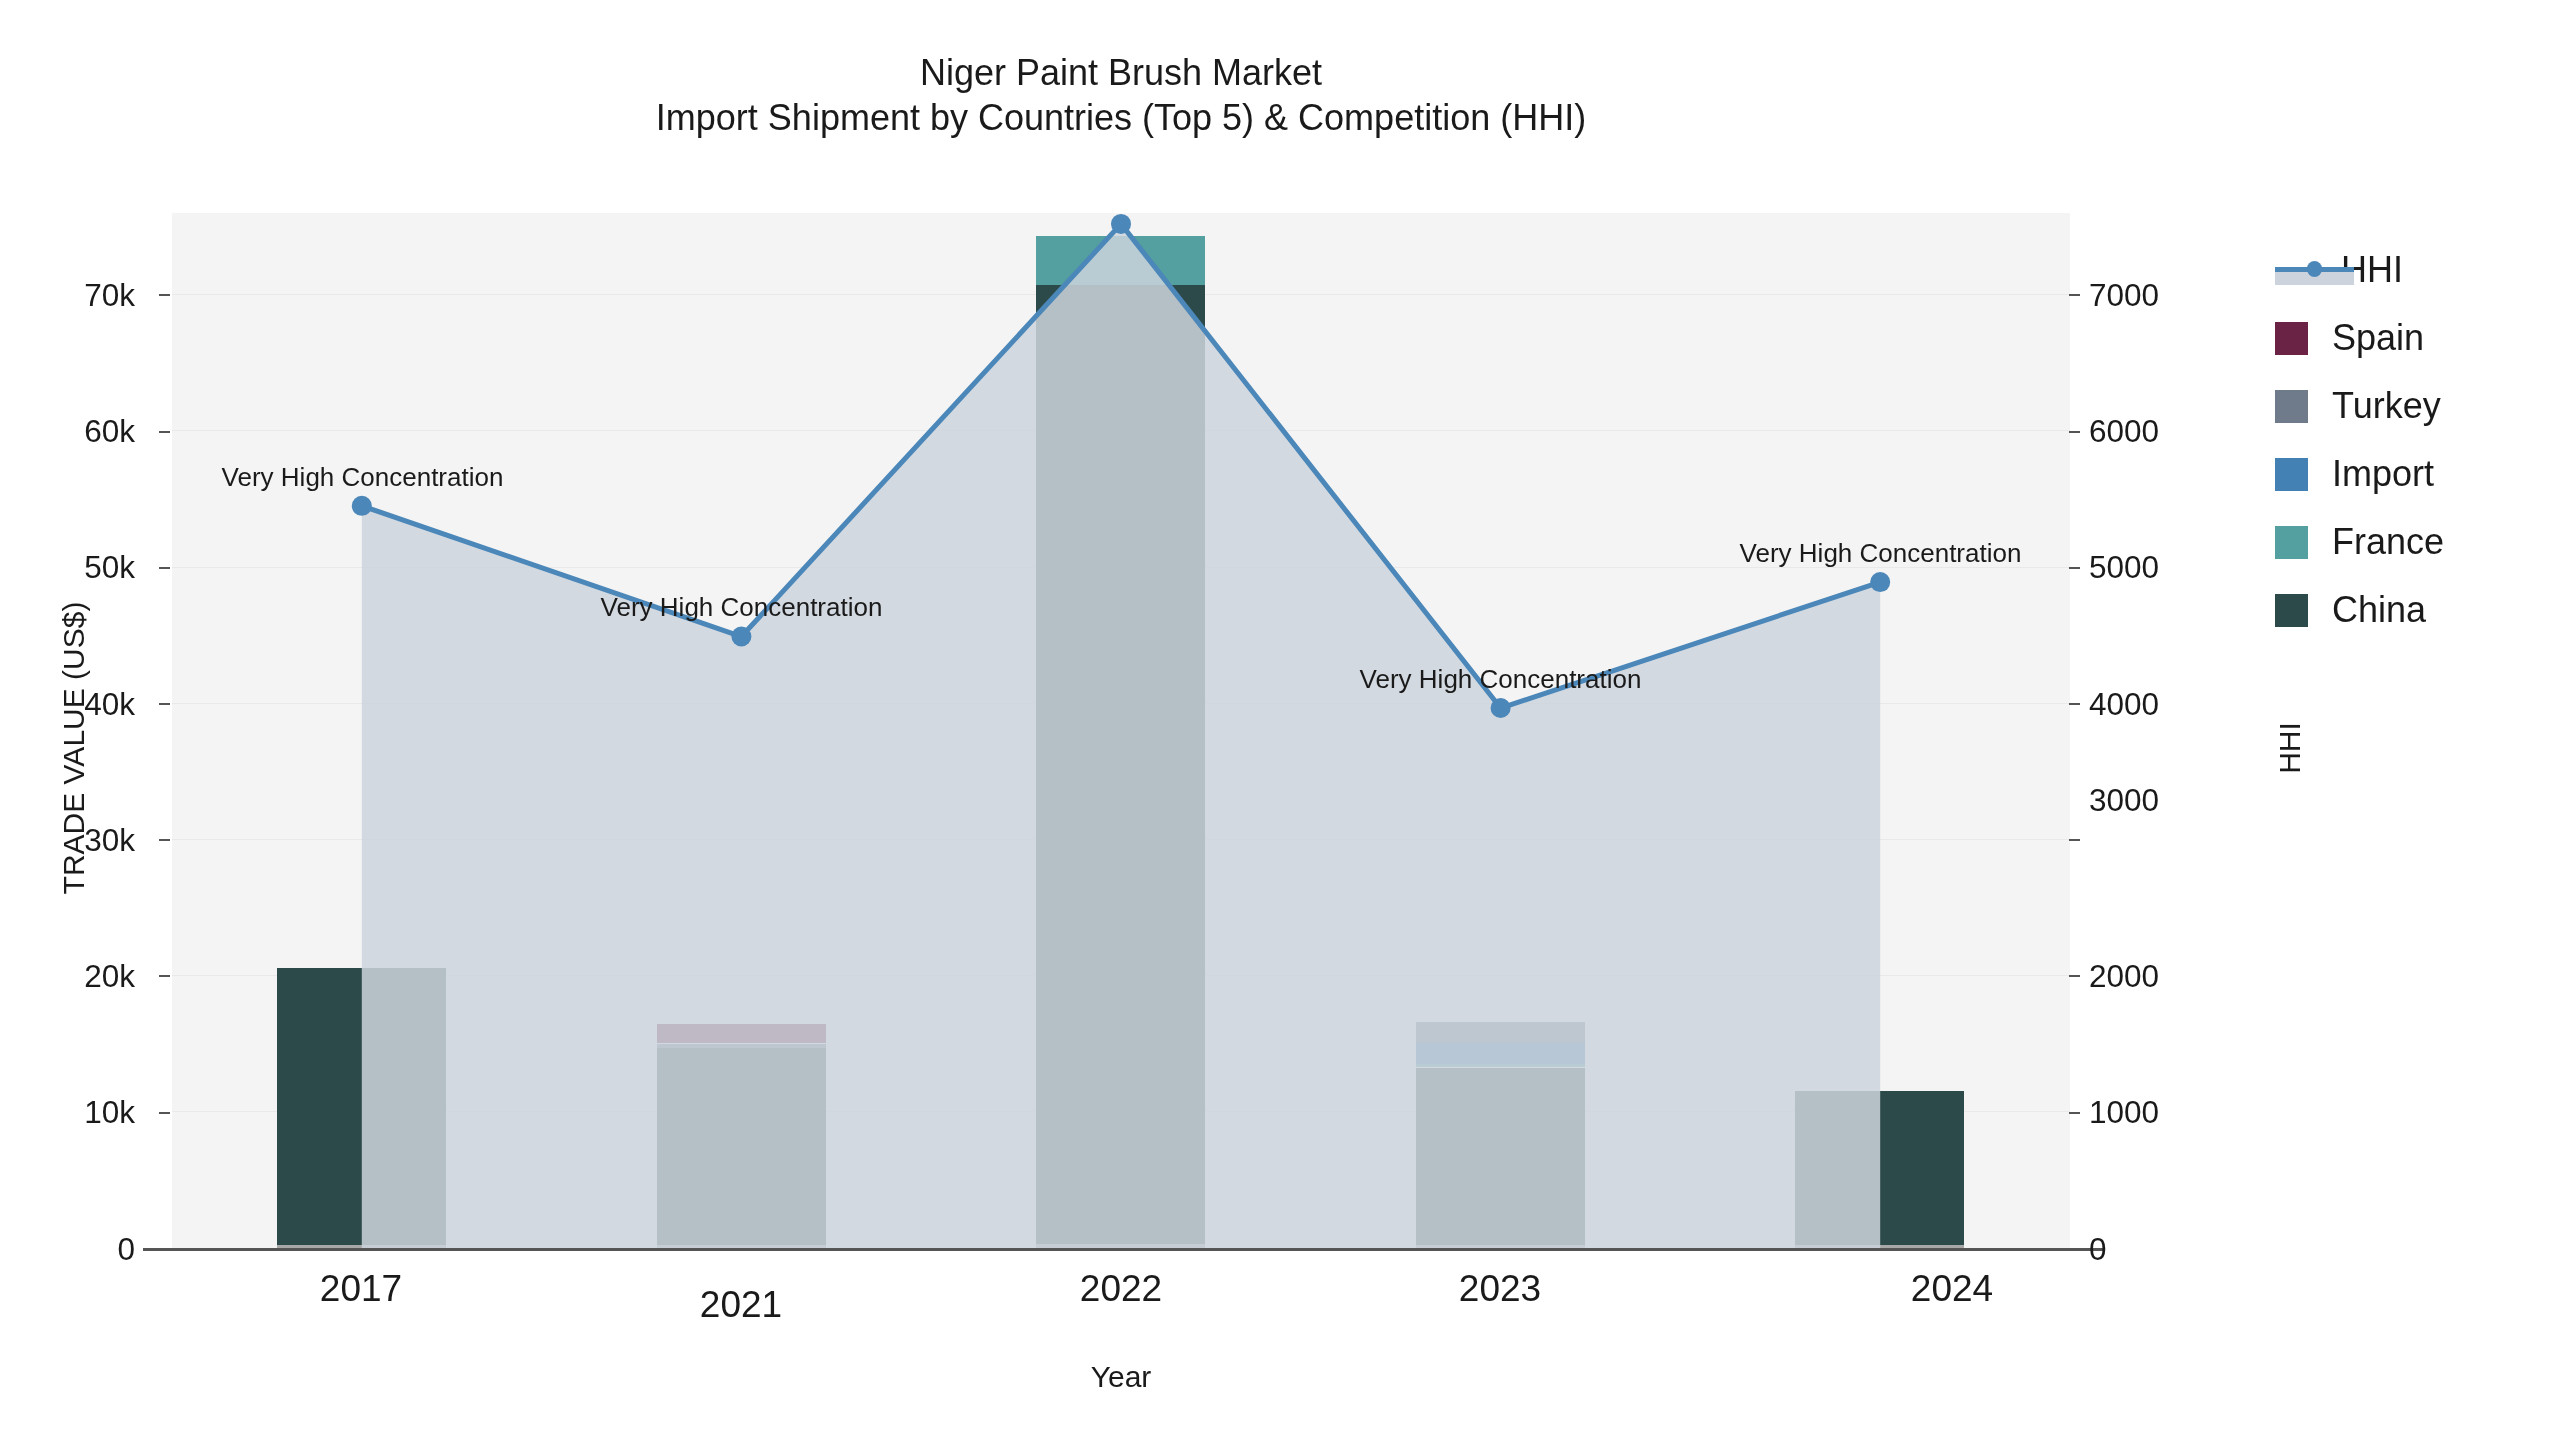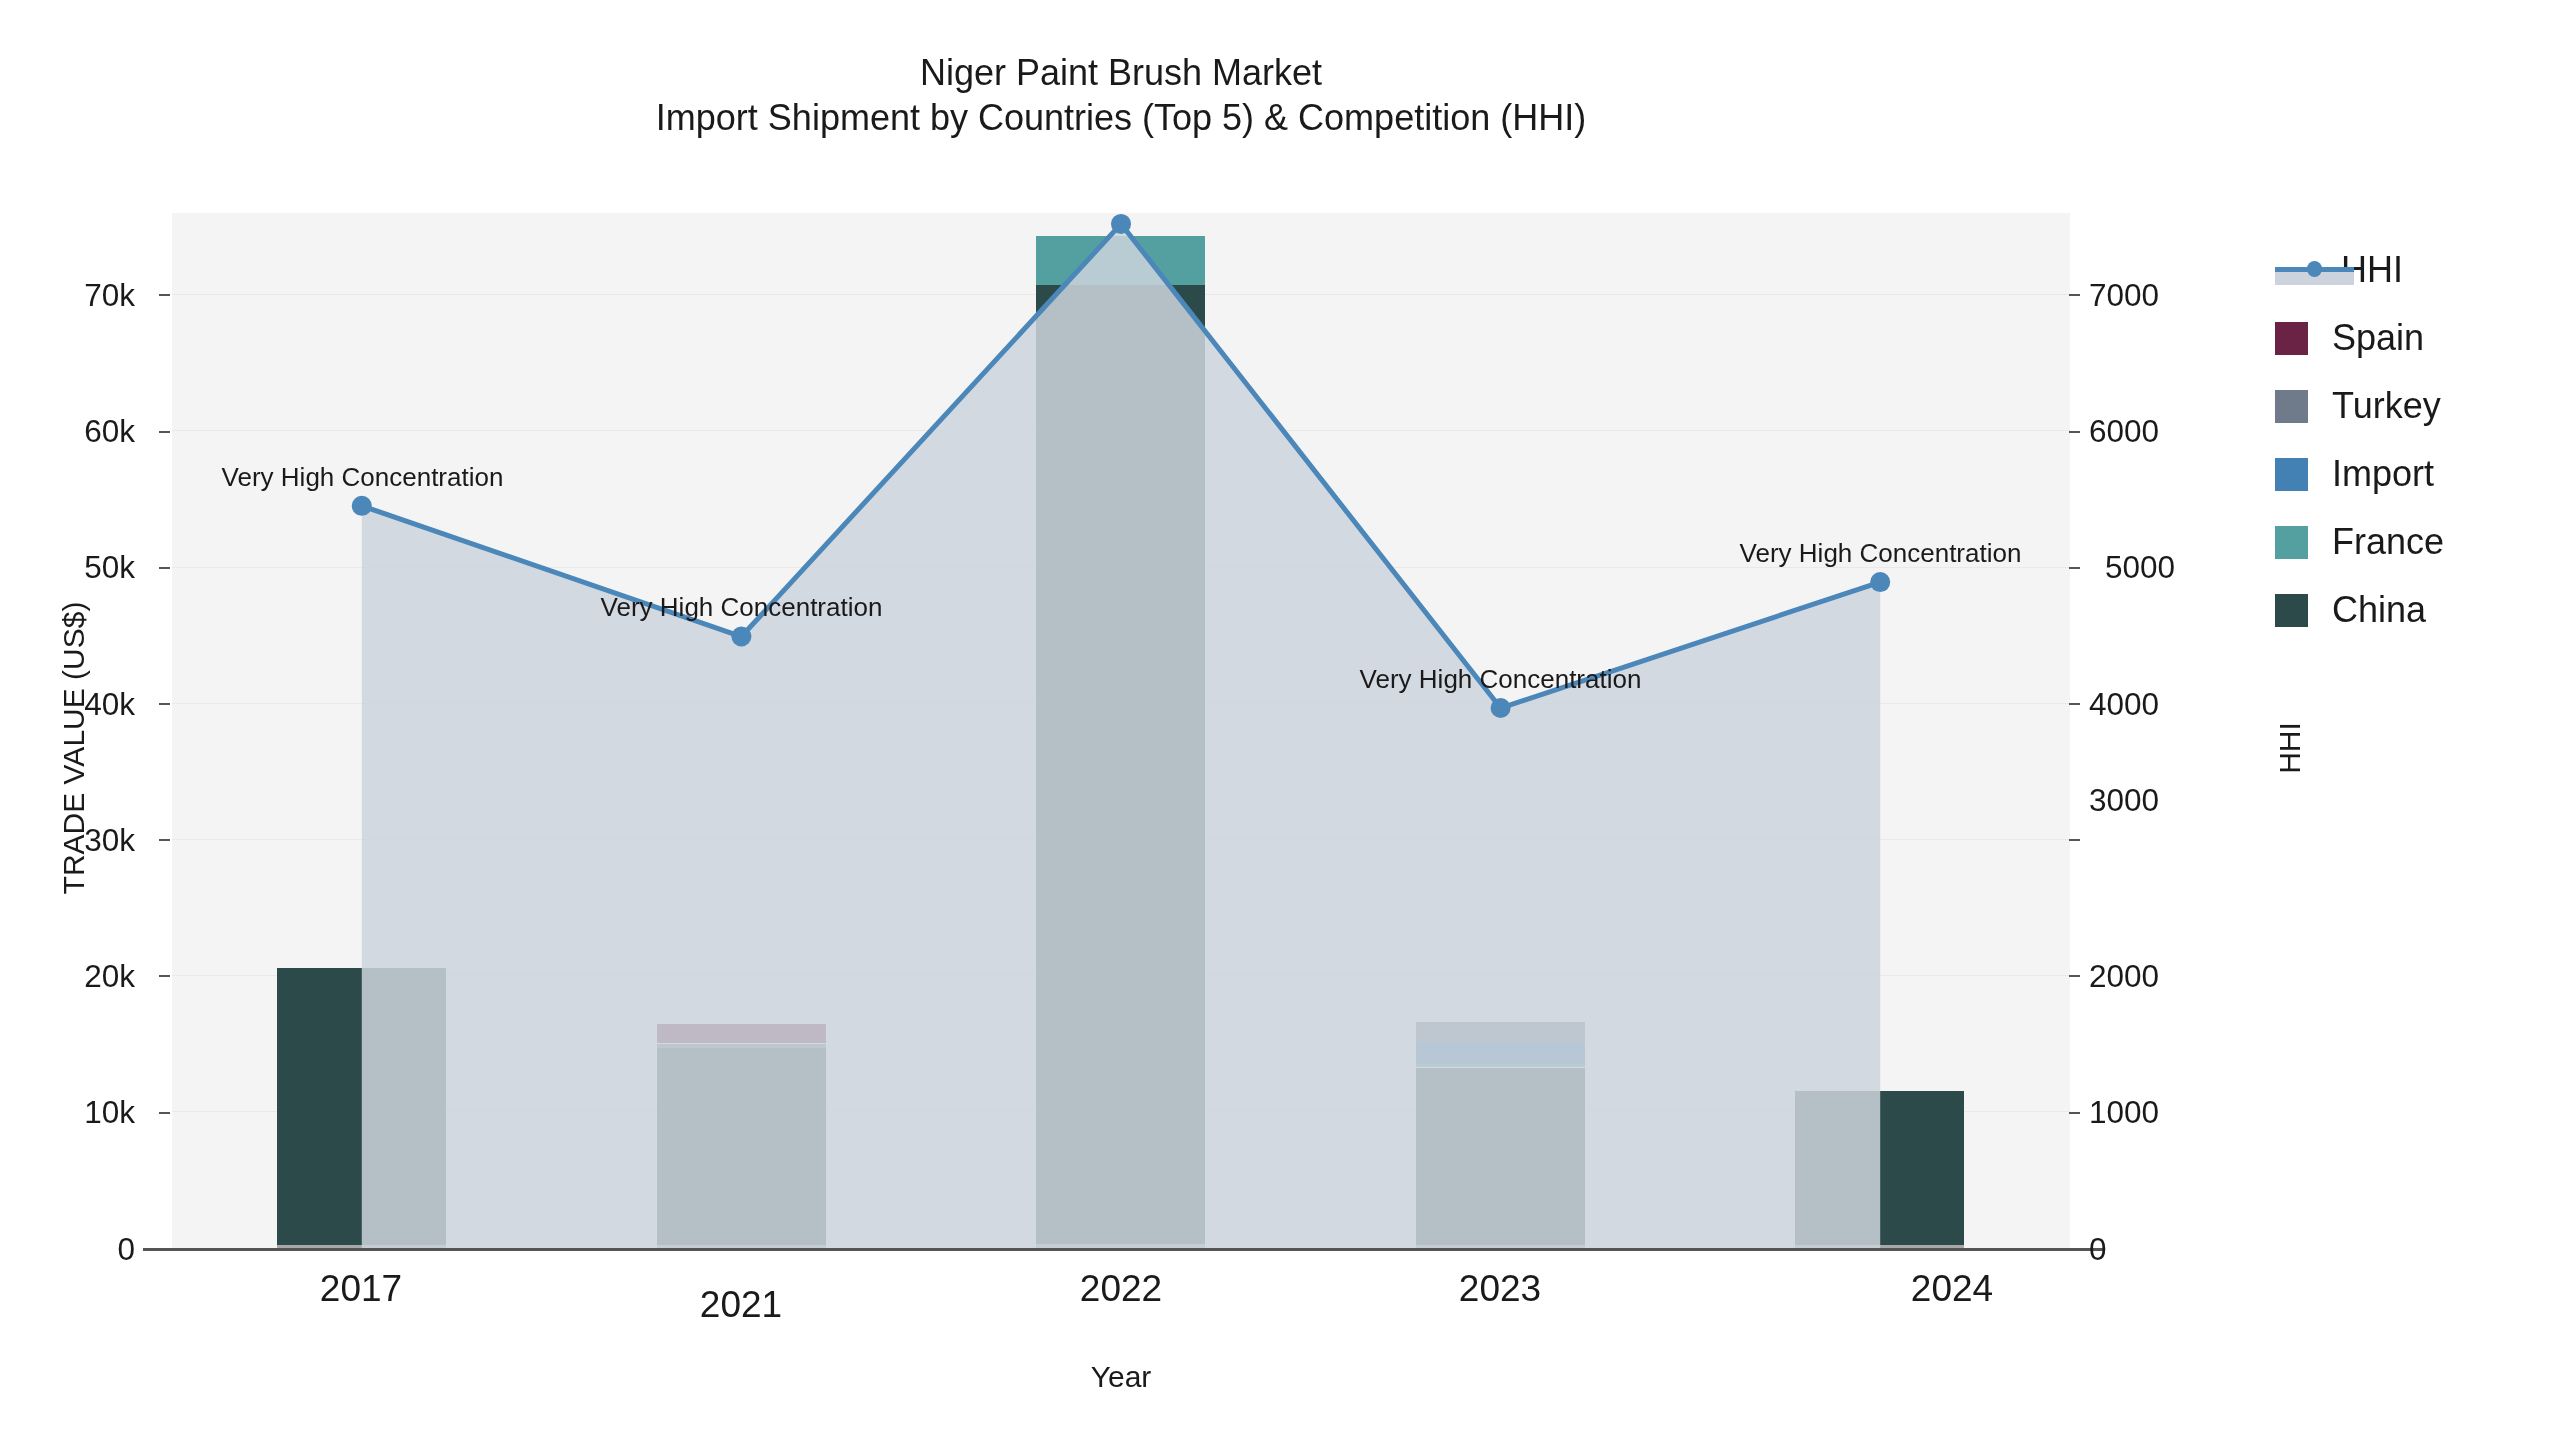--- a/index.html
+++ b/index.html
@@ -147,21 +147,21 @@
     <div class="y2tick" style="top: 1249px;">0</div>
     <div class="ytickmark" style="left: 2069px; top: 1248px;"></div>
     <div class="y2tick" style="top: 1112px;">1000</div>
     <div class="ytickmark" style="left: 2069px; top: 1112px;"></div>
     <div class="y2tick" style="top: 976px;">2000</div>
     <div class="ytickmark" style="left: 2069px; top: 975px;"></div>
     <div class="y2tick" style="top: 800px;">3000</div>
     <div class="ytickmark" style="left: 2069px; top: 839px;"></div>
     <div class="y2tick" style="top: 704px;">4000</div>
     <div class="ytickmark" style="left: 2069px; top: 703px;"></div>
-    <div class="y2tick" style="top: 567px; margin-left: 16px;">5000</div>
+    <div class="y2tick" style="top: 567px;">5000</div>
     <div class="ytickmark" style="left: 2069px; top: 567px;"></div>
     <div class="y2tick" style="top: 431px;">6000</div>
     <div class="ytickmark" style="left: 2069px; top: 431px;"></div>
     <div class="y2tick" style="top: 295px;">7000</div>
     <div class="ytickmark" style="left: 2069px; top: 294px;"></div>
   </div>
 <div id="x-ticks">
     <div class="xtick" style="left: 361px;">2017</div>
     <div class="xtick" style="left: 741px; margin-top: 16px;">2021</div>
     <div class="xtick" style="left: 1121px;">2022</div>

